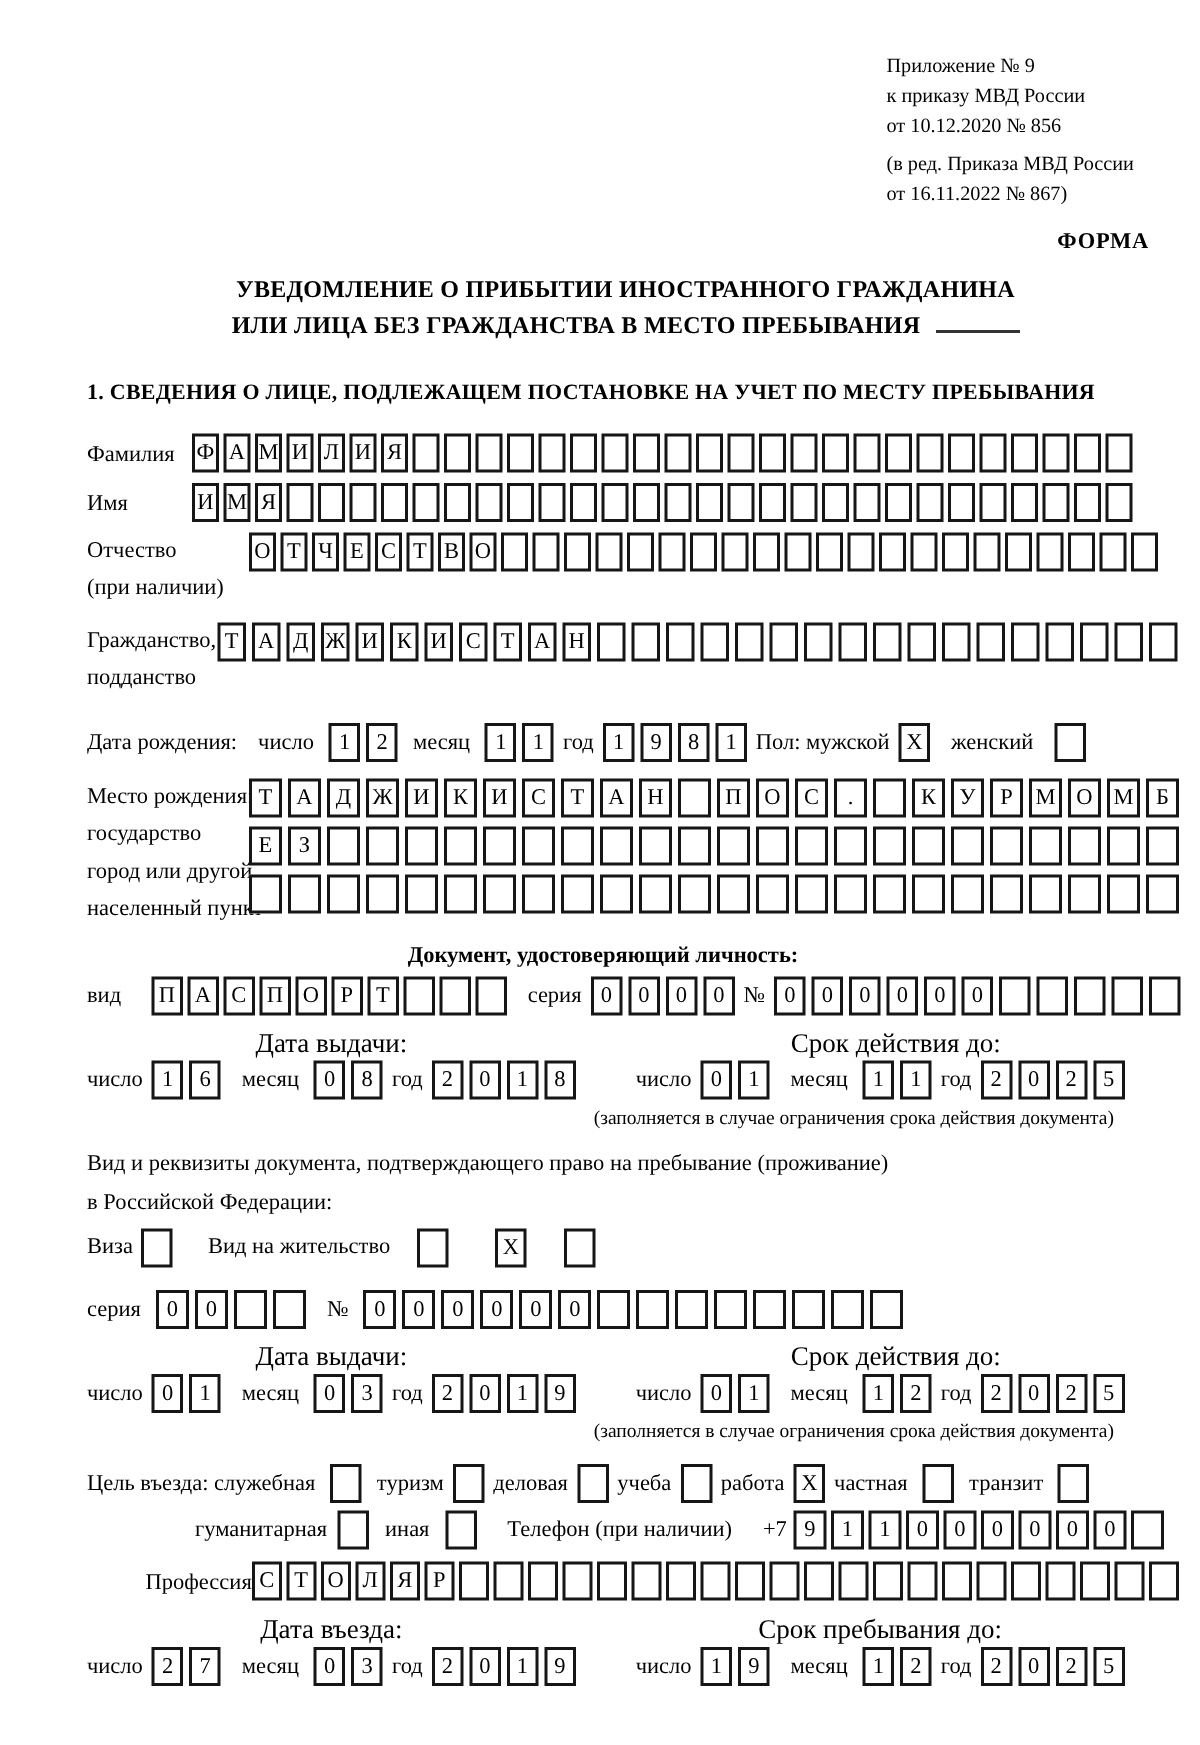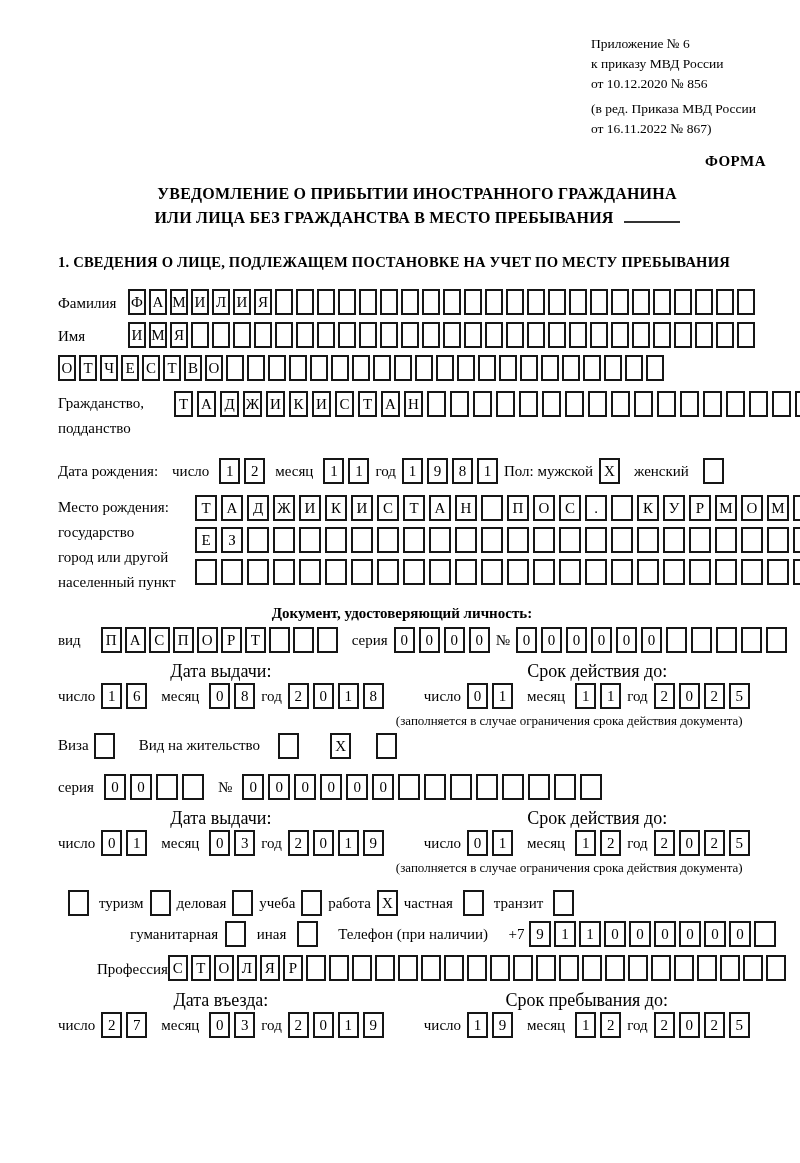--- a/index.html
+++ b/index.html
@@ -21,21 +21,21 @@
   .frow{display:flex;align-items:flex-start;margin-top:5px;}
   .lbl{line-height:28px;white-space:nowrap;}
   .lblcol{flex:0 0 auto;line-height:25px;}
   .w70{width:70px;}  .w87{width:87px;}  .w105{width:108px;}
   .cells{display:flex;gap:3px;}
   .g4{gap:4px;}
   .c{box-sizing:border-box;flex:0 0 auto;border:2px solid #161616;height:26px;background:#fff;
      display:flex;align-items:center;justify-content:center;font-size:15px;}
   .cw18 .c{width:18px;} .cw19 .c{width:19px;} .cw20 .c{width:20px;}
   .cw21 .c{width:21px;} .cw22 .c{width:22px;}
-  .mt10{margin-top:10px;gap:29px;} .mt14{margin-top:14px;} .mt16{margin-top:16px;} .mt8{margin-top:8px;margin-left:39px;}
+  .mt10{margin-top:10px;} .mt14{margin-top:14px;} .mt16{margin-top:16px;} .mt8{margin-top:8px;margin-left:39px;}
   .inline{display:flex;align-items:center;}
   .inline > *{flex:0 0 auto;}
   .sp6{width:6px;} .sp10{width:10px;} .sp14{width:14px;} .sp20{width:20px;} .sp28{width:28px;}
   
   .doc-head{text-align:center;font-weight:bold;font-size:15px;margin-top:10px;margin-right:30px;}
   
   .dgpair{display:flex;align-items:flex-start;margin-top:8px;}
   .dg{display:flex;flex-direction:column;}
   .dg-head{text-align:center;font-size:18px;line-height:18px;}
   .dg-row{display:flex;align-items:center;margin-top:3px;}
@@ -50,21 +50,21 @@
   
   .purline{display:flex;align-items:center;margin-top:14px;flex-wrap:nowrap;}
   .purline .lbl{line-height:26px;}
 </style>
 </head>
 <body>
 
 <div class="page">
 
   <div class="appendix">
-    <div>Приложение № 6</div>
+    <div>Приложение № 9</div>
     <div>к приказу МВД России</div>
     <div>от 10.12.2020 № 856</div>
     <div class="sub">(в ред. Приказа МВД России</div>
     <div>от 16.11.2022 № 867)</div>
   </div>
   <div class="forma">ФОРМА</div>
 
   <div class="title">
     <div>УВЕДОМЛЕНИЕ О ПРИБЫТИИ ИНОСТРАННОГО ГРАЖДАНИНА</div>
     <div>
@@ -140,20 +140,24 @@
         <div class="c"></div>
         <div class="c"></div>
         <div class="c"></div>
         <div class="c"></div>
         <div class="c"></div>
         <div class="c"></div>
       </div>
   </div>
 
   <div class="frow">
+    <div class="lblcol w105">
+      <div>Отчество</div>
+      <div>(при наличии)</div>
+    </div>
     <div class="cells cw18">
         <div class="c">О</div>
         <div class="c">Т</div>
         <div class="c">Ч</div>
         <div class="c">Е</div>
         <div class="c">С</div>
         <div class="c">Т</div>
         <div class="c">В</div>
         <div class="c">О</div>
         <div class="c"></div>
@@ -439,20 +443,24 @@
             <div class="c">2</div>
             <div class="c">0</div>
             <div class="c">2</div>
             <div class="c">5</div>
           </div>
       </div>
       <div class="dg-note">(заполняется в случае ограничения срока действия документа)</div>
     </div>
   </div>
 
+  <div style="margin-top:10px;line-height:26px;">
+    <div>Вид и реквизиты документа, подтверждающего право на пребывание (проживание)</div>
+    <div>в Российской Федерации:</div>
+  </div>
 
   <div class="permitrow">
     <div class="popt">
       <span class="txt">Виза</span>
       <div class="cells cw21 chk" style="margin-left:5px;">
           <div class="c"></div>
         </div>
     </div>
     <div class="popt" style="margin-left:24px;">
       <span class="txt">Вид на жительство</span>
@@ -554,20 +562,21 @@
             <div class="c">0</div>
             <div class="c">2</div>
             <div class="c">5</div>
           </div>
       </div>
       <div class="dg-note">(заполняется в случае ограничения срока действия документа)</div>
     </div>
   </div>
 
   <div class="purline">
+    <span class="lbl">Цель въезда: служебная</span>
       <span class="sp10"></span>
     <div class="cells cw21">
         <div class="c"></div>
       </div>
       <span class="sp10"></span>
     <span class="lbl">туризм</span>
       <span class="sp6"></span>
     <div class="cells cw21">
         <div class="c"></div>
       </div>

